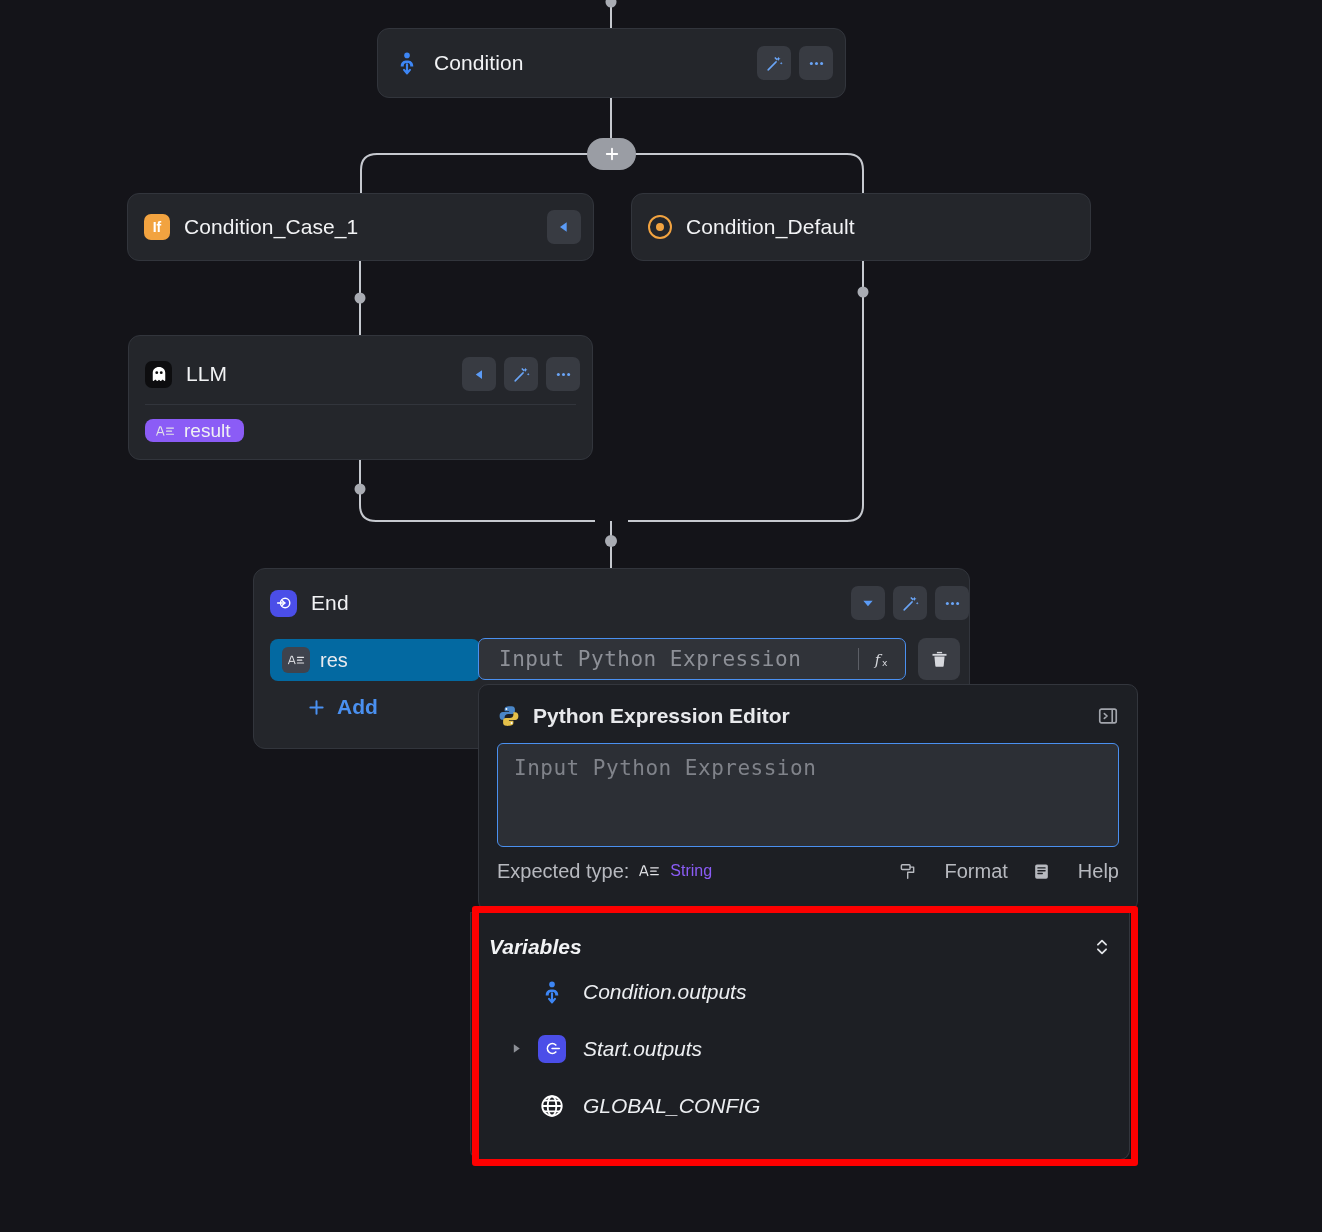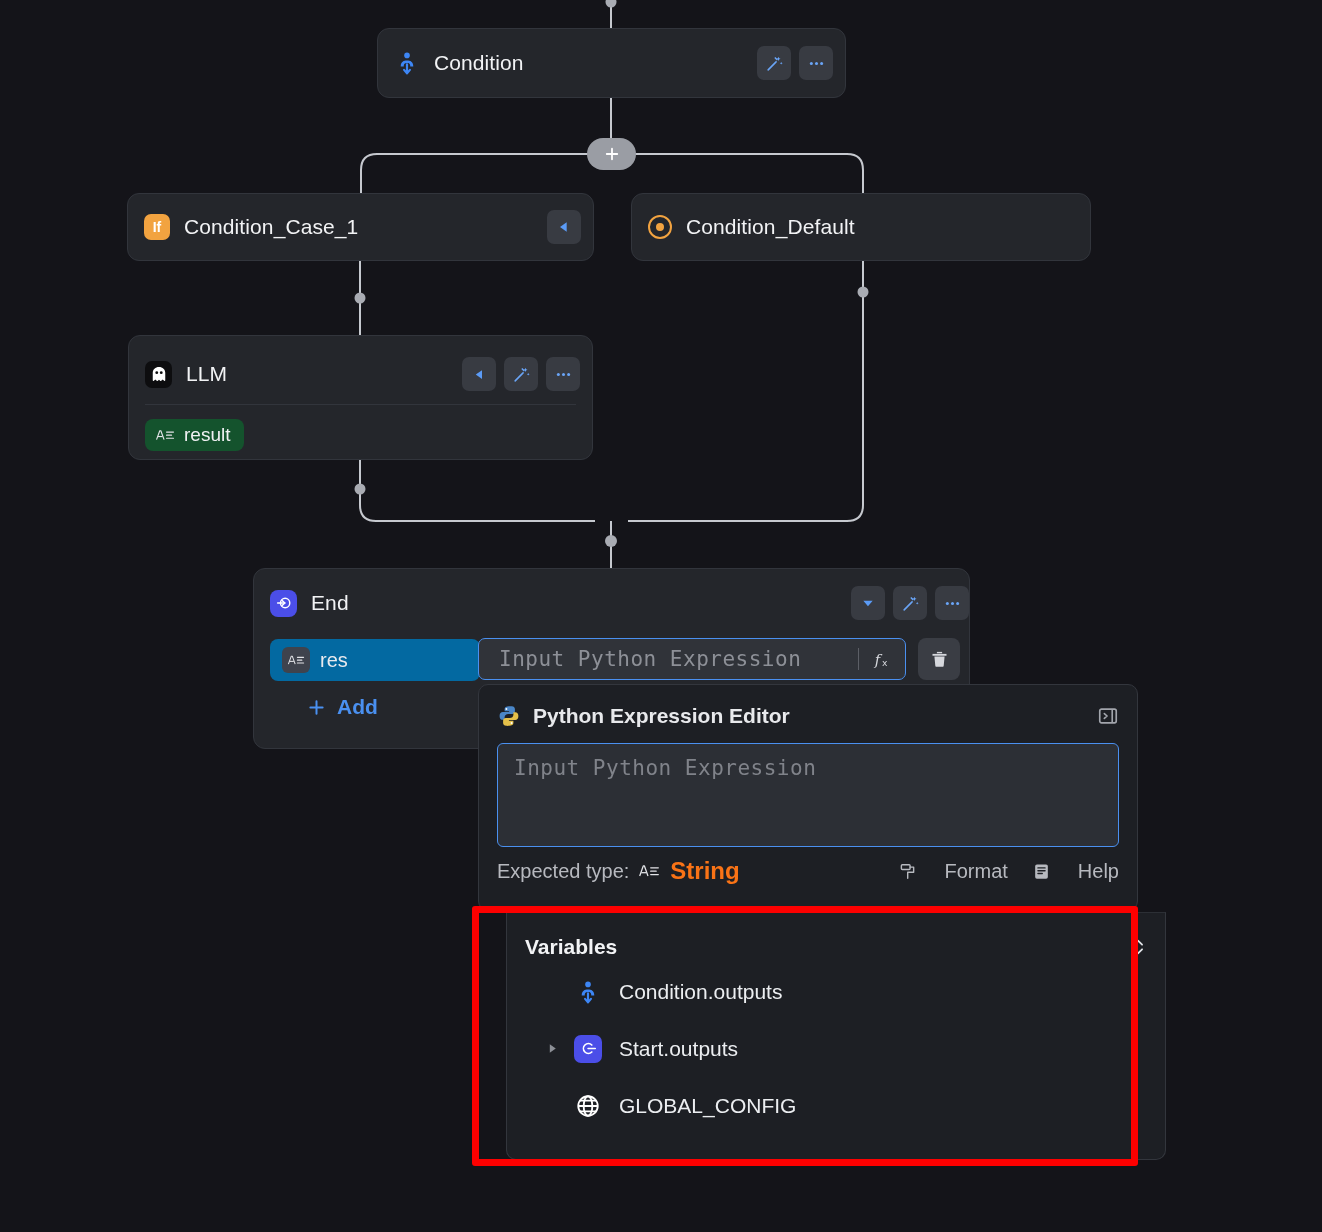--- a/index.html
+++ b/index.html
@@ -64,22 +64,22 @@
   .ico-end {
     width: 27px; height: 27px; border-radius: 8px; background: #4b4ee8;
     display: flex; align-items: center; justify-content: center;
   }
 
   
   .node-body { padding: 0 16px 16px 16px; }
   .divider { height: 1px; background: #32353c; margin: 0 0 14px 0; }
   .chip {
     display: inline-flex; align-items: center; gap: 9px;
-    height: 32px; padding: 0 14px 0 10px;
-    border-radius: 8px; background: #14532d;
+    height: 23px; padding: 0 14px 0 10px;
+    border-radius: 8px; background: #8b5cf6;
   }
   .chip-label { color: #f0f1f3; font-size: 19px; }
 
   
   .typebadge { width: 20px; height: 16px; }
 
   
   .end-row {
     display: flex; align-items: center; gap: 14px;
     margin-top: 2px;
@@ -144,35 +144,36 @@
     border-radius: 6px;
     padding: 12px 16px;
   }
   .py-area-ph {
     color: #80838a; font-size: 21px;
     font-family: "DejaVu Sans Mono", monospace;
     letter-spacing: .5px;
   }
   .py-foot { display: flex; align-items: center; height: 44px; margin-top: 2px; }
   .foot-text { color: #b7b9bf; font-size: 20px; }
-  .foot-strong { color: #f97316; font-size: 24px; font-weight: bold; margin-left: 10px; }
+  .foot-strong { color: #8b5cf6; font-size: 16px; font-weight: normal; margin-left: 10px; }
   .foot-grow { flex: 1 1 auto; }
   .foot-act { display: flex; align-items: center; gap: 27px; margin-left: 24px; }
   .foot-act span { color: #b7b9bf; font-size: 20px; }
 
   
   #varpanel {
-    position: absolute; left: 506px; top: 912px;
+    position: absolute; left: 470px; top: 912px;
     width: 660px; height: 248px;
     background: #1d1f24;
     border-left: 1px solid #33363d; border-right: 1px solid #33363d;
     border-bottom: 1px solid #33363d;
     border-top: 1px solid #2c2f35;
     border-radius: 0 0 10px 10px;
     padding: 18px 18px 0 18px;
+    font-style: italic;
   }
   .var-head { display: flex; align-items: center; height: 32px; }
   .var-head-title { color: #f2f3f5; font-size: 21px; font-weight: bold; }
   .var-item {
     display: flex; align-items: center;
     height: 57px;
     padding-left: 16px;
   }
   .var-caret { width: 22px; display: flex; align-items: center; justify-content: center; flex: none; }
   .var-caret.empty { visibility: hidden; }

